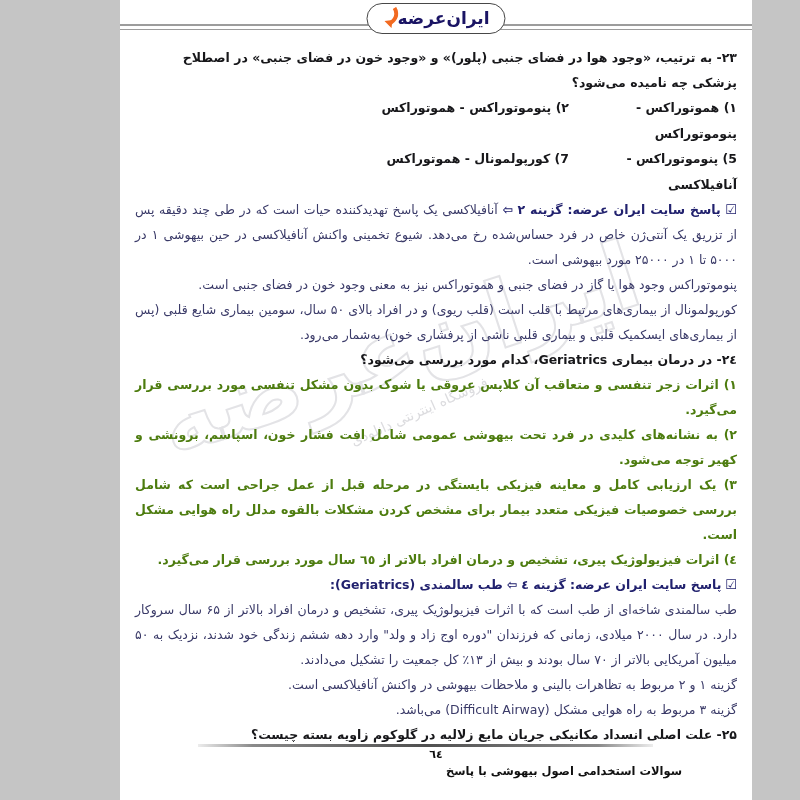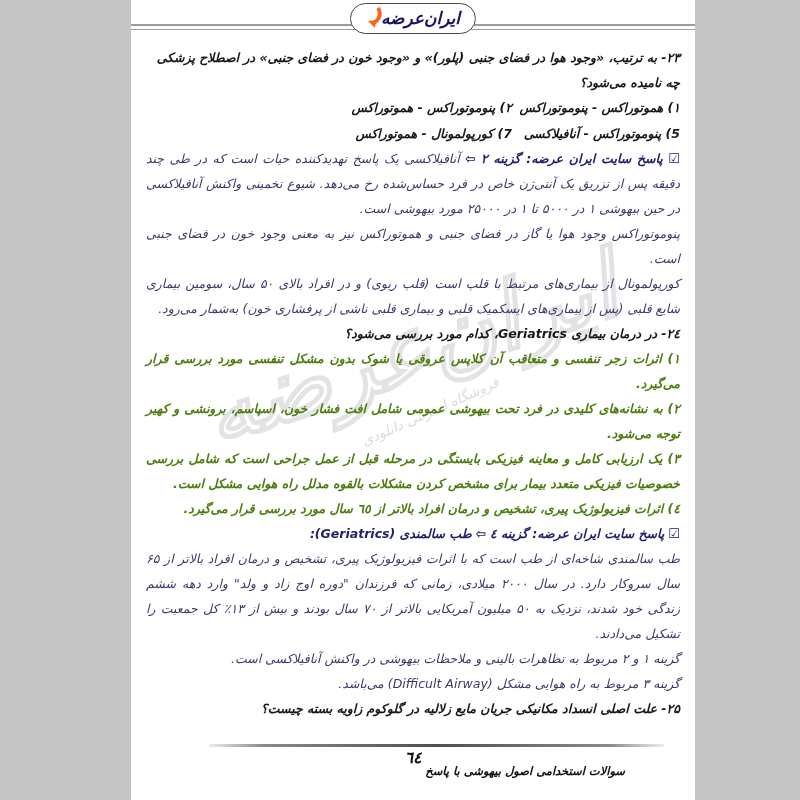--- a/index.html
+++ b/index.html
@@ -1,17 +1,17 @@
 <!DOCTYPE html>
 <html lang="fa"><head>
 <meta charset="utf-8">
 <style>
   html,body{margin:0;padding:0;width:800px;height:800px;background:#c5c5c5;overflow:hidden;
             font-family:"DejaVu Sans",sans-serif;}
-  .page{position:absolute;left:131px;top:0;width:564px;height:800px;background:#ffffff;overflow:hidden;font-style:italic;}
+  .page{position:absolute;left:120px;top:0;width:632px;height:800px;background:#ffffff;overflow:hidden;}
 
   
   .hdr-line{position:absolute;left:0;width:100%;height:1.5px;background:#9c9c9c;z-index:2;}
   .hdr-line.l1{top:24px;}
   .hdr-line.l2{top:28.5px;}
   .logo-badge{position:absolute;top:3px;left:50%;transform:translateX(-50%);
               background:#fff;border:1.7px solid #474747;border-radius:17px;
               padding:3px 15px 4px 15px;display:flex;align-items:center;gap:1px;z-index:3;}
   .logo-text{font-weight:bold;color:#1a1464;font-size:17px;direction:rtl;letter-spacing:-.5px;}
   .logo-arrow{width:16px;height:22px;margin:0 -2px 0 0;}
@@ -36,21 +36,21 @@
              transform:rotate(-18deg);z-index:1;pointer-events:none;}
   .wm-text{display:block;font-size:92px;font-weight:bold;color:transparent;
            -webkit-text-stroke:2px #e3e3e6;white-space:nowrap;direction:rtl;}
   .wm-tagline{display:block;color:#dcdcdf;font-size:14px;letter-spacing:4px;
               margin-top:4px;transform:rotate(-6deg);direction:rtl;}
 
   
   .footer-line{position:absolute;top:744px;left:78px;width:455px;height:2.6px;
      background:linear-gradient(to right,rgba(130,130,130,.15),#8a8a8a 12%,#4f4f4f 50%,#8a8a8a 88%,rgba(130,130,130,.15));}
   .page-num{position:absolute;top:748px;left:0;width:100%;text-align:center;
-            font-size:16px;font-weight:bold;color:#101010;}
+            font-size:11px;font-weight:bold;color:#101010;}
   .footer-row{position:absolute;top:764px;left:0;right:0;display:flex;direction:rtl;
               justify-content:space-between;padding:0 70px 0 48px;
               font-weight:bold;font-size:11.5px;color:#101010;}
 </style>
 </head>
 <body>
 
 <div class="page">
 
   <div class="hdr-line l1"></div>

